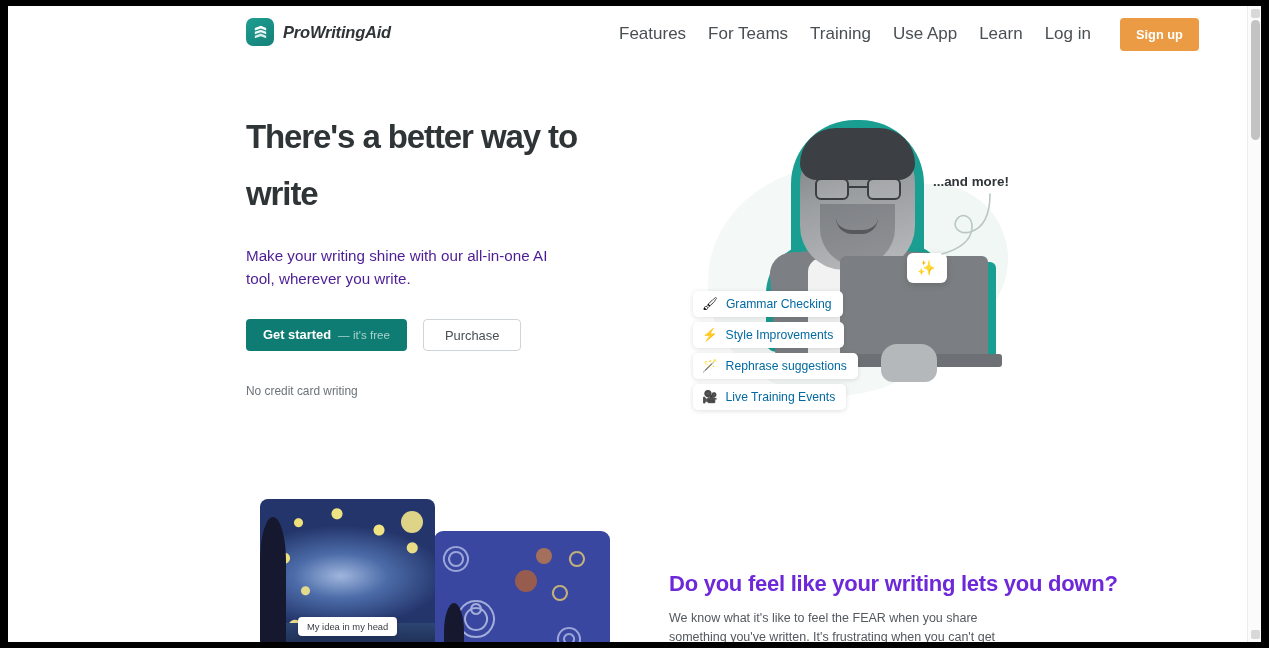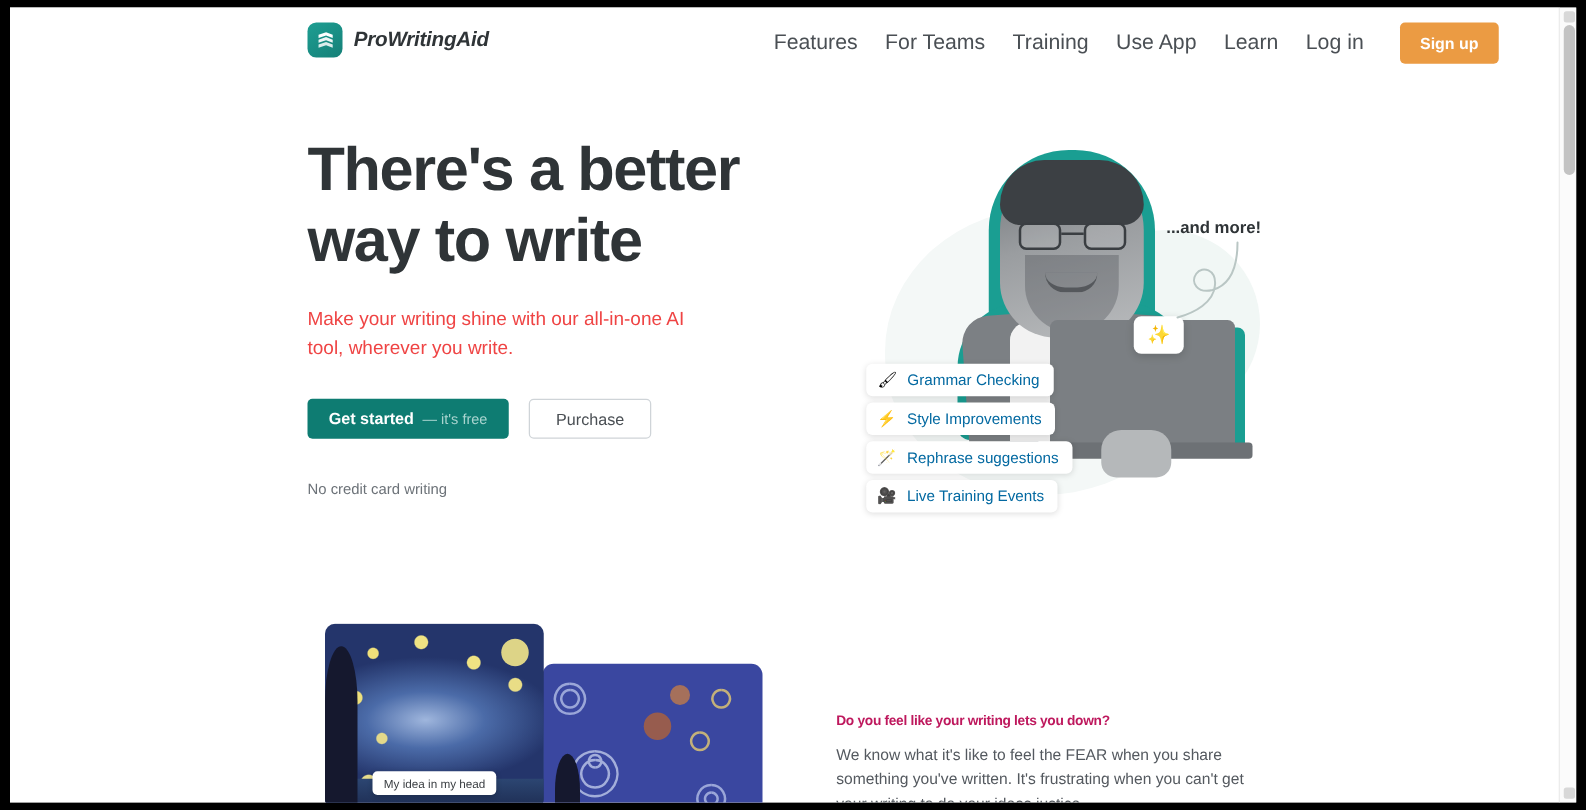--- a/index.html
+++ b/index.html
@@ -120,31 +120,31 @@
     position: absolute;
     left: 0; top: 56px;
     width: 1239px; height: 430px;
   }
   #hero-copy {
     position: absolute;
     left: 238px; top: 46px;
     width: 380px;
   }
   #hero-title {
-    font-size: 49px;
+    font-size: 33px;
     line-height: 57px;
     font-weight: bold;
     color: #2f3437;
     letter-spacing: -1.1px;
   }
   #hero-subtitle {
     margin-top: 22px;
     font-size: 15.2px;
     line-height: 23px;
-    color: #ef4444;
+    color: #4c1d95;
     width: 330px;
   }
   #hero-cta-row {
     margin-top: 29px;
     display: flex; align-items: center; gap: 16px;
   }
   #get-started-button {
     background: #0e7c72;
     border: none;
     border-radius: 4px;
@@ -449,23 +449,23 @@
     border-radius: 50% 50% 0 0 / 60% 60% 0 0;
   }
 
   
   #section-two-copy {
     position: absolute;
     left: 661px; top: 79px;
     width: 348px;
   }
   #section-two-title {
-    font-size: 11px;
+    font-size: 22px;
     font-weight: bold;
-    color: #be185d;
+    color: #6d28d9;
     letter-spacing: -0.25px;
     white-space: nowrap;
   }
   #section-two-body {
     margin-top: 12px;
     font-size: 12.5px;
     line-height: 19.4px;
     color: #54595f;
   }
 </style>

